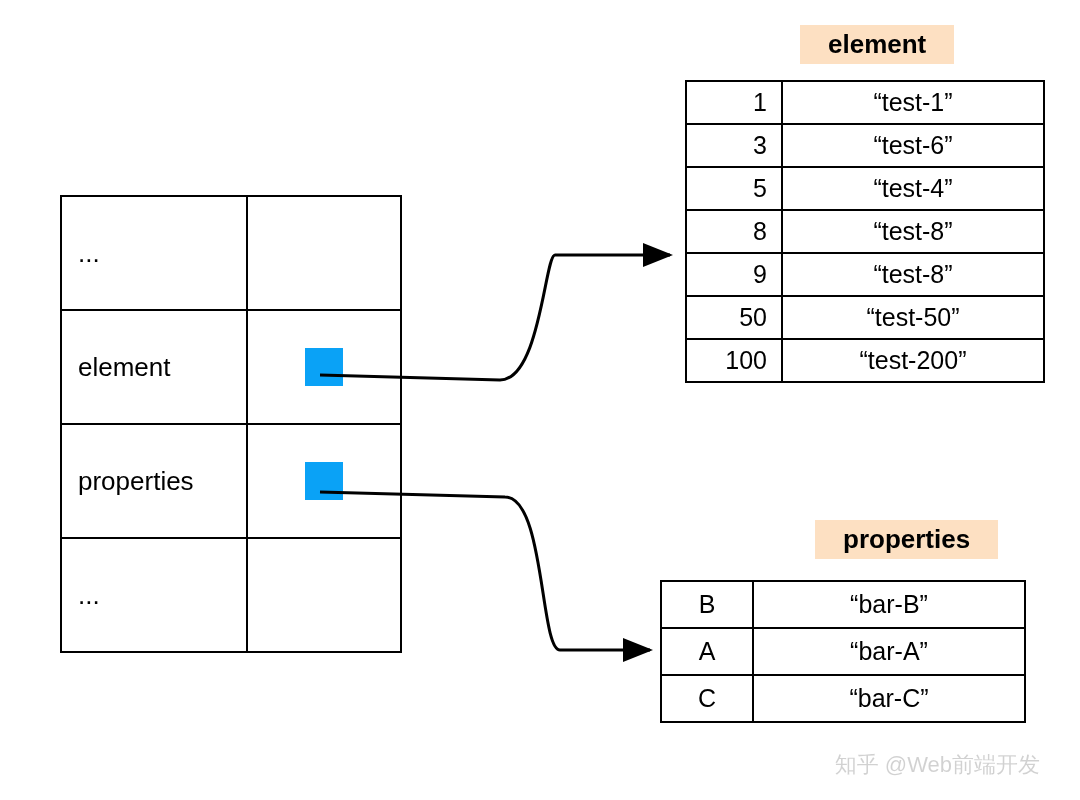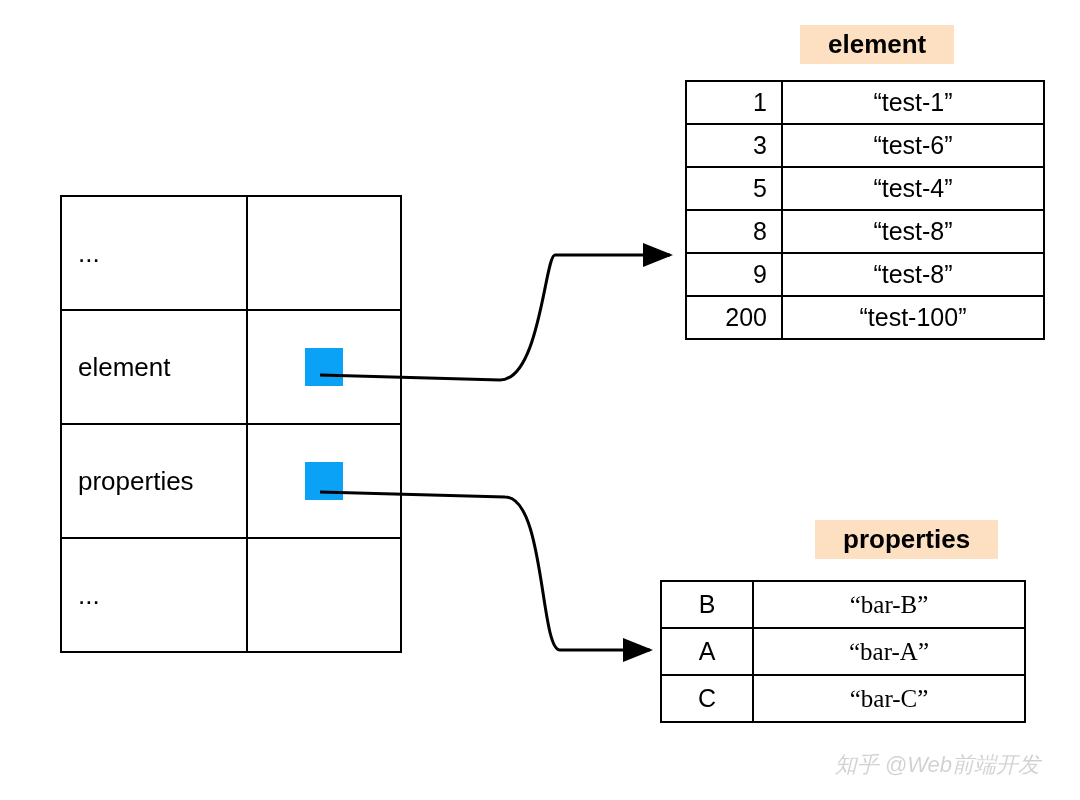--- a/index.html
+++ b/index.html
@@ -61,39 +61,38 @@
     padding: 6px 0;
     font-size: 25px;
     text-align: center;
     vertical-align: middle;
   }
   .dict td.k { width: 80px;  text-align: right; padding-right: 14px;}
   .dict td.v { width: 260px; }
 
   .dict.props td { padding: 8px 0; }
   .dict.props td.k { width: 90px; text-align: center; padding-right:0;}
-  .dict.props td.v { width: 270px; font-family: Liberation Serif, serif; }
+  .dict.props td.v { width: 270px; }
 
   
   svg.arrows {
     position: absolute;
     left: 0; top: 0;
     width: 1080px;
     height: 800px;
     pointer-events: none;
   }
 
   .watermark {
     position: absolute;
     right: 40px;
     bottom: 20px;
     color: rgba(0,0,0,0.18);
     font-family: sans-serif;
     font-size: 22px;
-    font-style: italic;
   }
 </style>
 </head>
 <body>
 
 <div class="canvas">
 
 
   <table class="obj-table" style="left:60px; top:195px;">
     <tbody>
@@ -134,22 +133,26 @@
         </tr>
         <tr>
           <td class="k">8</td>
           <td class="v">“test-8”</td>
         </tr>
         <tr>
           <td class="k">9</td>
           <td class="v">“test-8”</td>
         </tr>
         <tr>
-          <td class="k">200</td>
-          <td class="v">“test-100”</td>
+          <td class="k">50</td>
+          <td class="v">“test-50”</td>
+        </tr>
+        <tr>
+          <td class="k">100</td>
+          <td class="v">“test-200”</td>
         </tr>
       </tbody>
   </table>
 
   <div class="tag" style="left:815px; top:520px;">properties</div>
 
   <table class="dict props" style="left:660px; top:580px;">
     <tbody id="properties-tbody">
         <tr>
           <td class="k">B</td>

